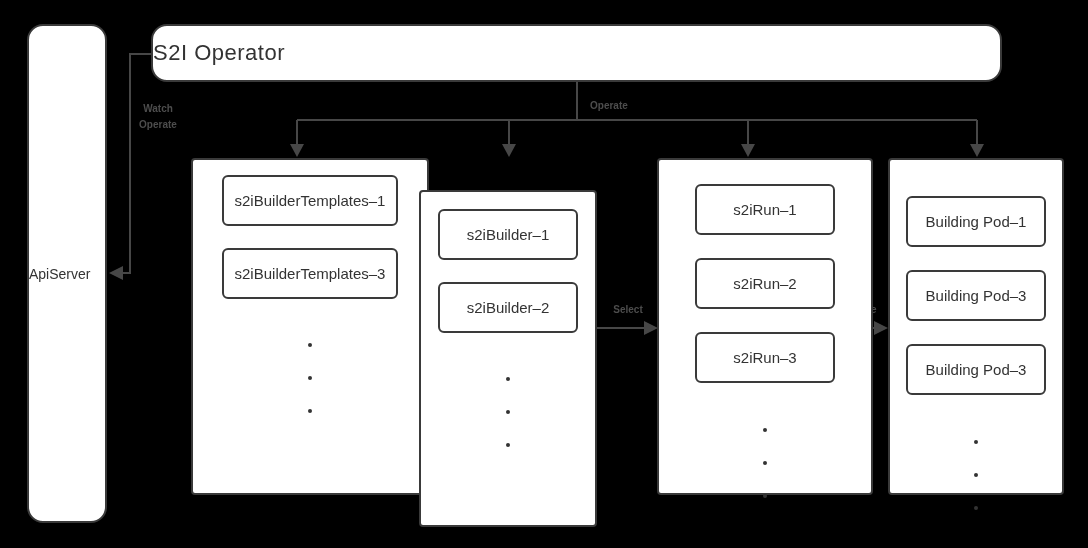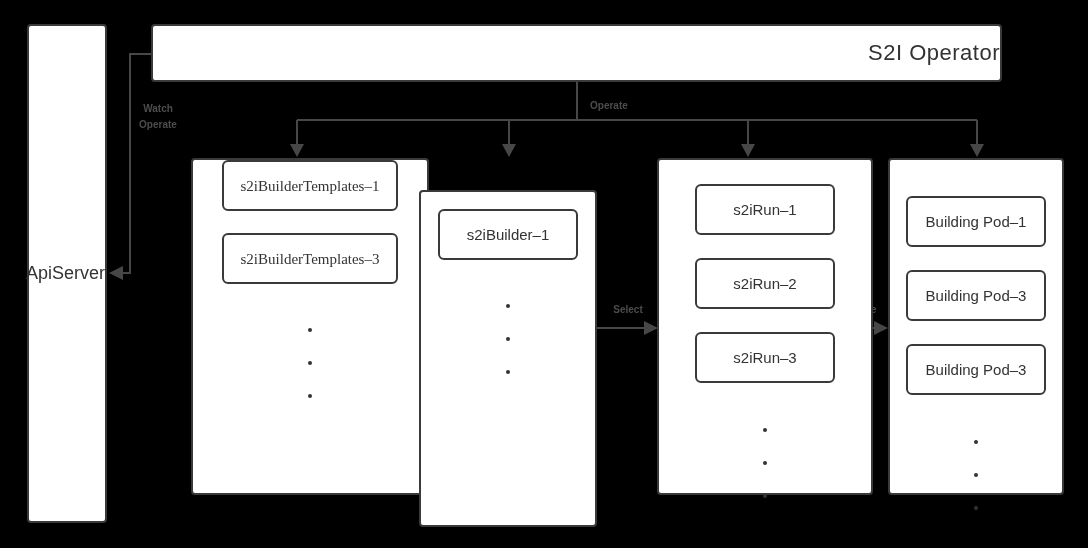--- a/index.html
+++ b/index.html
@@ -16,34 +16,34 @@
     font-family:"Liberation Sans","DejaVu Sans",sans-serif;
     width:1088px;height:548px;overflow:hidden;
   }
   .canvas{position:relative;width:1088px;height:548px;background:var(--bg);}
   .wires{position:absolute;left:0;top:0;width:1088px;height:548px;}
   .wires path, .wires line{stroke:var(--line);stroke-width:2;fill:none;}
   .wires polygon{fill:var(--line);stroke:none;}
 
   .box{
     position:absolute;background:var(--box-fill);
-    border:2px solid var(--box-border);border-radius:4px;
+    border:2px solid var(--box-border);border-radius:16px;
     color:var(--box-text);
-    display:flex;align-items:center;justify-content:flex-end;text-align:center;
+    display:flex;align-items:center;justify-content:flex-start;text-align:center;
   }
-  .apiserver{left:27px;top:24px;width:80px;height:499px;font-size:18px;}
+  .apiserver{left:27px;top:24px;width:80px;height:499px;font-size:14px;}
   .operator{left:151px;top:24px;width:851px;height:58px;
     font-size:22px;font-weight:500;letter-spacing:.5px;}
 
   .column{
     position:absolute;top:158px;height:337px;
     background:var(--box-fill);border:2px solid var(--box-border);border-radius:4px;
     display:flex;flex-direction:column;align-items:center;
   }
-  .col1{left:191px;width:238px;font-family:Liberation Serif, serif;}
+  .col1{left:191px;width:238px;padding-top:15px;}
   .col2{left:419px;width:178px;padding-top:17px;margin-top:32px;}
   .col3{left:657px;width:216px;padding-top:24px;}
   .col4{left:888px;width:176px;padding-top:36px;}
 
   .item{
     background:var(--box-fill);border:2px solid var(--box-border);border-radius:6px;
     color:var(--box-text);font-size:15px;line-height:20px;
     display:flex;align-items:center;justify-content:center;text-align:center;
     flex:none;
   }
@@ -119,20 +119,23 @@
       <div class="dot"></div>
       <div class="dot"></div>
       <div class="dot"></div>
     </div>
   </div>
 
   <div class="column col2">
     <div class="item">
       <span>s2iBuilder–1</span>
     </div>
+    <div class="item">
+      <span>s2iBuilder–2</span>
+    </div>
     <div class="dots">
       <div class="dot"></div>
       <div class="dot"></div>
       <div class="dot"></div>
     </div>
   </div>
 
   <div class="column col3">
     <div class="item">
       <span>s2iRun–1</span>

